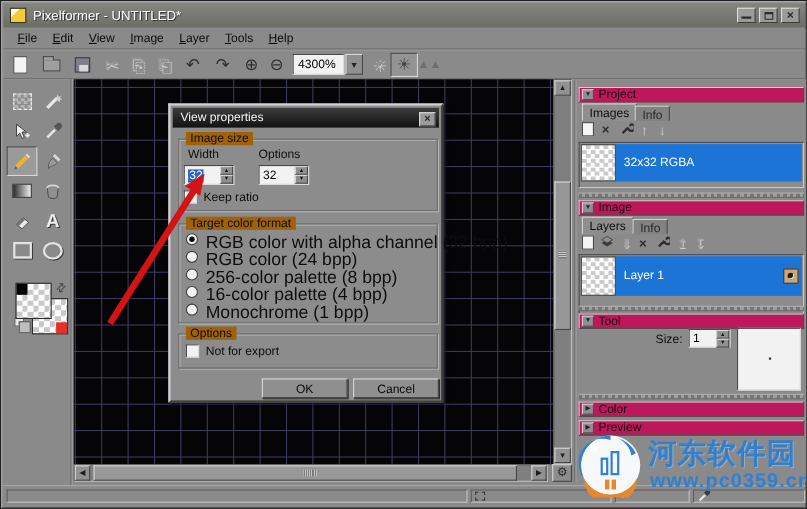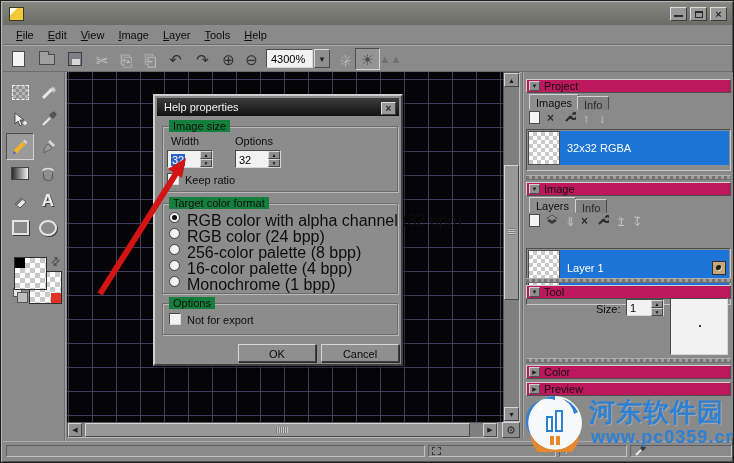--- a/index.html
+++ b/index.html
@@ -110,21 +110,21 @@
   .cross-ico { font-size:11px; color:#e8e8e8; text-shadow:0 0 1px #333; }
 
   
   .dialog { position:absolute; left:152px; top:93px; width:250px; height:272px; background:#8c8c8c;
             border:2px solid; border-color:#cfcfcf #3f3f3f #3f3f3f #cfcfcf; box-shadow:2px 2px 4px rgba(0,0,0,.45); z-index:30; }
   .dlg-title { position:absolute; left:2px; top:2px; width:242px; height:18px; background:linear-gradient(#3d3d3d,#121212);
                color:#f2f2f2; font-size:11px; padding:3px 0 0 7px; }
   .dlg-close { position:absolute; right:3px; top:4px; width:15px; height:13px; background:#9a9a9a;
                border:1px solid; border-color:#dedede #3c3c3c #3c3c3c #dedede; text-align:center; font-size:10px; font-weight:bold; color:#2b2b2b; line-height:11px; }
   .group { position:absolute; left:7px; width:236px; border:1px solid #6c6c6c; box-shadow:inset 1px 1px 0 #b9b9b9, 1px 1px 0 #b9b9b9; }
-  .legend { position:absolute; top:-7px; left:6px; background:#15803d; padding:0 4px; font-size:11px; color:#0d0d0d; }
+  .legend { position:absolute; top:-7px; left:6px; background:#a16207; padding:0 4px; font-size:11px; color:#0d0d0d; }
   .field-label { position:absolute; font-size:11px; color:#0d0d0d; }
   .num-input { position:absolute; width:46px; height:18px; background:#f2f2f2; border:1px solid; border-color:#4a4a4a #d8d8d8 #d8d8d8 #4a4a4a; display:flex; }
   .num-val { flex:1; font-size:11px; color:#000; padding:3px 0 0 3px; }
   .num-val .selhl { background:#2a62c8; color:#fff; padding:0 1px; }
   .chk { position:absolute; width:12px; height:12px; background:#f2f2f2; border:1px solid; border-color:#4a4a4a #d8d8d8 #d8d8d8 #4a4a4a; font-size:10px; line-height:11px; text-align:center; color:#000; }
   .radio { position:absolute; left:6px; width:11px; height:11px; border-radius:50%; background:#f2f2f2; border:1px solid #3e3e3e; }
   .radio.checked::after { content:""; position:absolute; left:2px; top:2px; width:5px; height:5px; border-radius:50%; background:#0a0a0a; }
   .radio-label { position:absolute; left:24px; font-size:16px; color:#0d0d0d; white-space:nowrap; }
   .dlg-btn { position:absolute; width:78px; height:18px; background:#8f8f8f; border:1px solid; border-color:#d8d8d8 #3f3f3f #3f3f3f #d8d8d8;
              font-size:11px; color:#0a0a0a; text-align:center; padding-top:3px; box-shadow:1px 1px 0 #2c2c2c; }
@@ -138,20 +138,21 @@
   .wm-url { position:absolute; left:70px; top:38px; font-size:18px; font-weight:bold; color:#2e80d4; letter-spacing:1px; }
   .wm-logo { position:absolute; left:5px; top:5px; }
 </style>
 </head>
 <body>
 
 <div class="app">
 
   <div class="titlebar">
     <div class="app-icon"></div>
+    <div class="title-text">Pixelformer - UNTITLED*</div>
     <div class="winbtns">
       <div class="winbtn">
           <div class="bar"></div>
         </div>
       <div class="winbtn">
           <div class="box"></div>
         </div>
       <div class="winbtn">
           <div class="x">×</div>
         </div>
@@ -342,21 +343,21 @@
             <path d="M1 4 l5-3 5 3 -5 3z" fill="#8f8f8f" stroke="#3a3a3a" stroke-width=".7"></path>
           </svg></span>
       <span class="pico dis" style="left:38px">⇓</span>
       <span class="pico" style="left:55px;font-weight:bold">×</span>
       <span class="pico" style="left:71px"><svg width="12" height="12">
             <path d="M2 10 L7 5 M7 5 a3 3 0 1 0 3-3 l-1.6 1.6" stroke="#2e2e2e" stroke-width="2" fill="none"></path>
           </svg></span>
       <span class="pico dis" style="left:89px">↥</span>
       <span class="pico dis" style="left:105px">↧</span>
     </div>
-    <div class="plist" style="top:176px;height:57px">
+    <div class="plist" style="top:159px;height:57px">
       <div class="prow" style="height:36px">
         <div class="pthumb"></div>
         <div class="lbl">
           <span>Layer 1</span>
           <span class="eye-box"></span>
         </div>
       </div>
     </div>
     <div class="splitter" style="top:206px"></div>
 
@@ -397,21 +398,21 @@
     <div class="seg" style="left:627px;width:102px">
       <svg width="12" height="12">
           <line x1="2" y1="10" x2="7" y2="5" stroke="#e8e8e8" stroke-width="2"></line>
           <path d="M6 3 l3 3 2-2a1.6 1.6 0 0 0-3-3z" fill="#3c3c3c"></path>
         </svg>
     </div>
   </div>
 
   <div class="dialog">
     <div class="dlg-title">
-      <span>Help properties</span>
+      <span>View properties</span>
       <span class="dlg-close">×</span>
     </div>
 
     <div class="group" style="top:30px;height:66px">
       <span class="legend">Image size</span>
       <div class="field-label" style="left:8px;top:8px">Width</div>
       <div class="field-label" style="left:72px;top:8px">Options</div>
       <div class="num-input" style="left:4px;top:23px">
         <div class="num-val"><span class="selhl">32</span></div>
         <div class="spin-btns">

